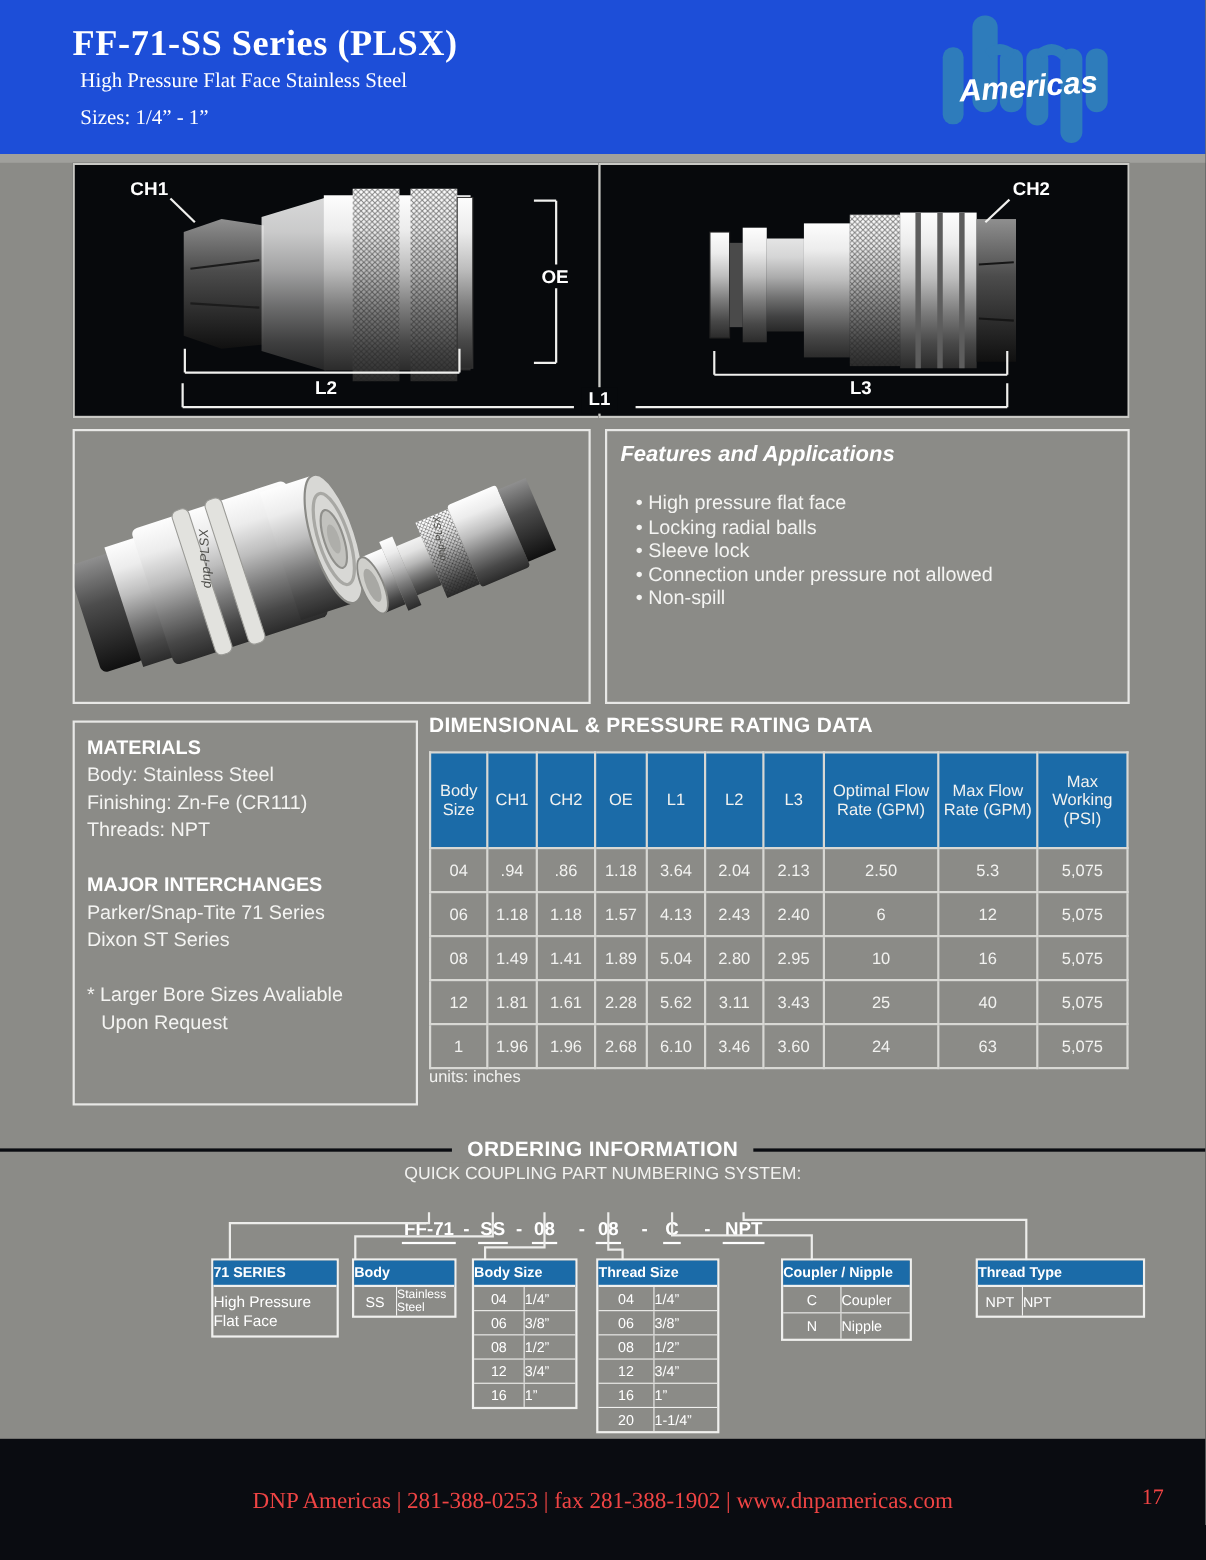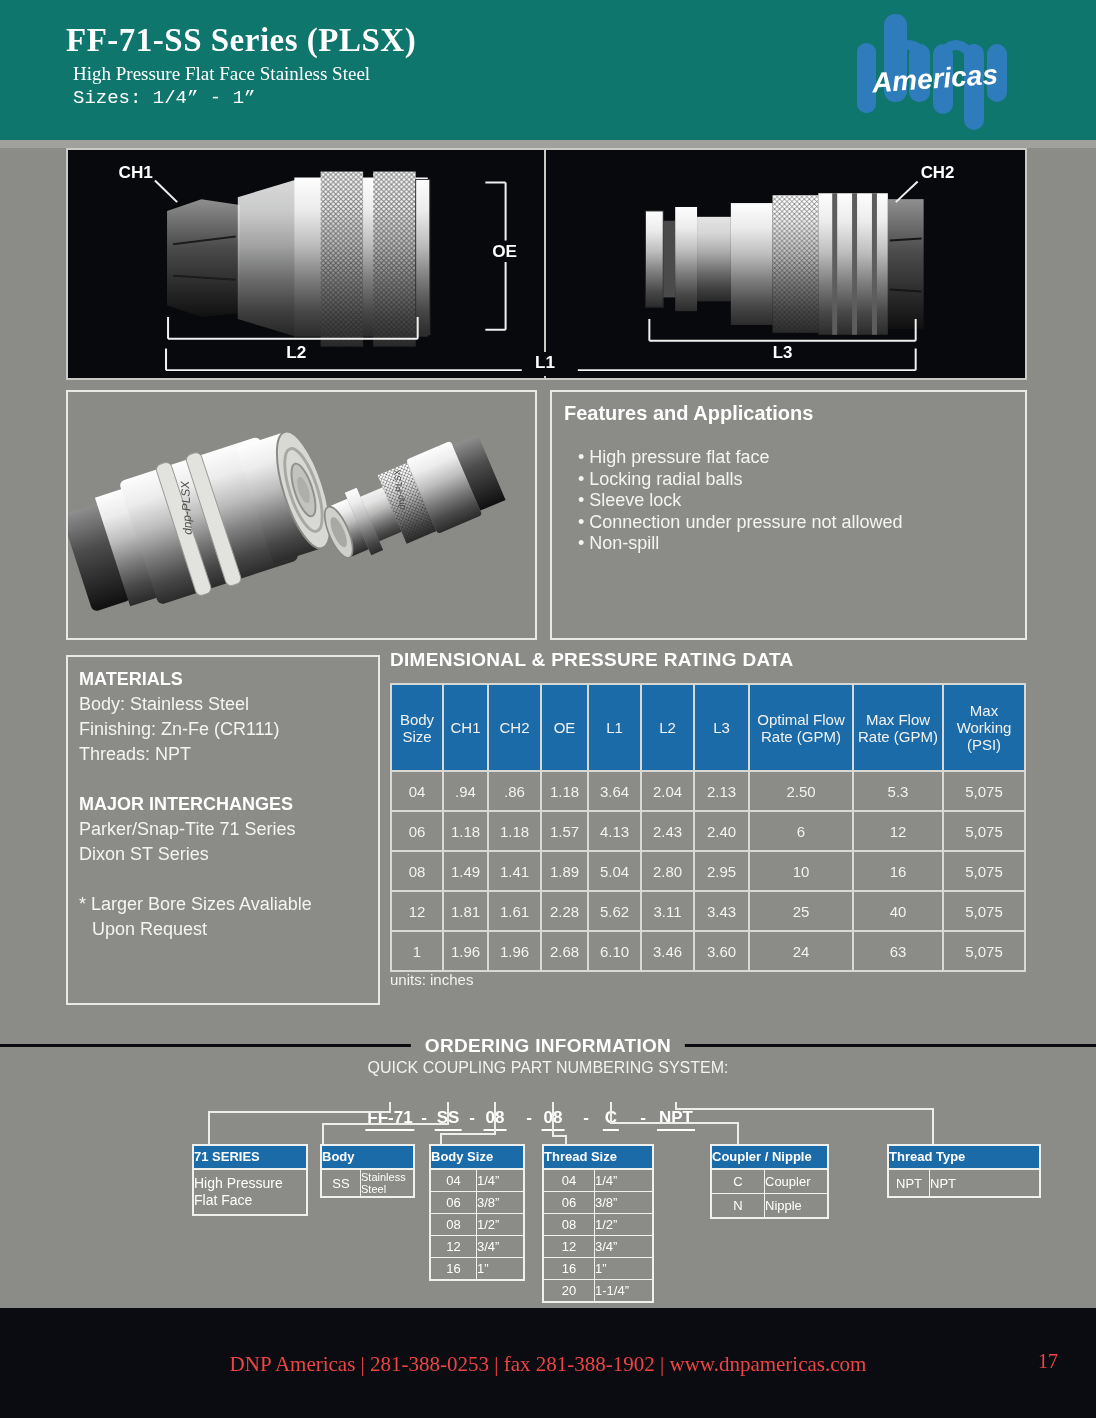--- a/index.html
+++ b/index.html
@@ -1,39 +1,39 @@
 <!DOCTYPE html>
 <html><head>
 <meta charset="utf-8">
 <style>
   html,body{margin:0;padding:0;background:#555;}
   .page{position:relative;width:1096px;height:1418px;margin:0 auto;background:#8B8B87;
         font-family:"Liberation Sans",sans-serif;overflow:hidden;}
   
-  .hdr{position:absolute;left:0;top:0;width:1096px;height:140px;background:#0f766e;color:#fff;}
+  .hdr{position:absolute;left:0;top:0;width:1096px;height:140px;background:#1d4ed8;color:#fff;}
   .hdr-title{position:absolute;left:66px;top:22px;font-family:"Liberation Serif",serif;
              font-weight:bold;font-size:33px;letter-spacing:.5px;}
   .hdr-sub1{position:absolute;left:73px;top:63px;font-family:"Liberation Serif",serif;font-size:19px;}
-  .hdr-sub2{position:absolute;left:73px;top:87px;font-family:Liberation Mono, monospace;font-size:19px;}
+  .hdr-sub2{position:absolute;left:73px;top:97px;font-family:Liberation Serif, serif;font-size:19px;}
   .hdr-band{position:absolute;left:0;top:140px;width:1096px;height:8px;background:#A0A09C;}
   .logo{position:absolute;left:845px;top:8px;}
   
   .fig{position:absolute;top:148px;height:232px;background:#07090C;border:2px solid #C9C9C5;box-sizing:border-box;}
   .figL{left:66px;width:480px;}
   .figR{left:544px;width:483px;}
   .fig svg{display:block;width:100%;height:100%;}
   .l1-label{position:absolute;left:529px;top:352px;z-index:6;background:#07090C;color:#fff;
             font-weight:bold;font-size:17px;padding:1px 6px 3px 6px;}
   
   .photo-box{position:absolute;left:66px;top:390px;width:471px;height:250px;background:#8A8A86;
              border:2px solid #E8E8E6;box-sizing:border-box;}
   .photo-box svg{display:block;width:100%;height:100%;}
   .feat-box{position:absolute;left:550px;top:390px;width:477px;height:250px;border:2px solid #E8E8E6;
             box-sizing:border-box;color:#F4F4F2;}
-  .feat-title{margin:10px 4px 0 12px;font-size:20px;font-weight:bold;color:#fff;}
+  .feat-title{margin:10px 4px 0 12px;font-size:20px;font-weight:bold;color:#fff;font-style:italic;}
   .feat-list{list-style:none;margin:22px 0 0 26px;padding:0;font-size:18px;line-height:21.5px;}
   .feat-list li:before{content:"• ";}
   
   .mat-box{position:absolute;left:66px;top:655px;width:314px;height:350px;border:2px solid #E8E8E6;
            box-sizing:border-box;color:#F4F4F2;padding:10px 10px 0 11px;font-size:18px;line-height:25px;}
   .mat-box h3{margin:0;font-size:18px;line-height:25px;color:#fff;}
   .mat-gap{height:25px;}
   .mat-note-2{padding-left:13px;}
   
   .dim-title{position:absolute;left:390px;top:649px;font-size:19px;font-weight:bold;color:#fff;letter-spacing:.3px;}

